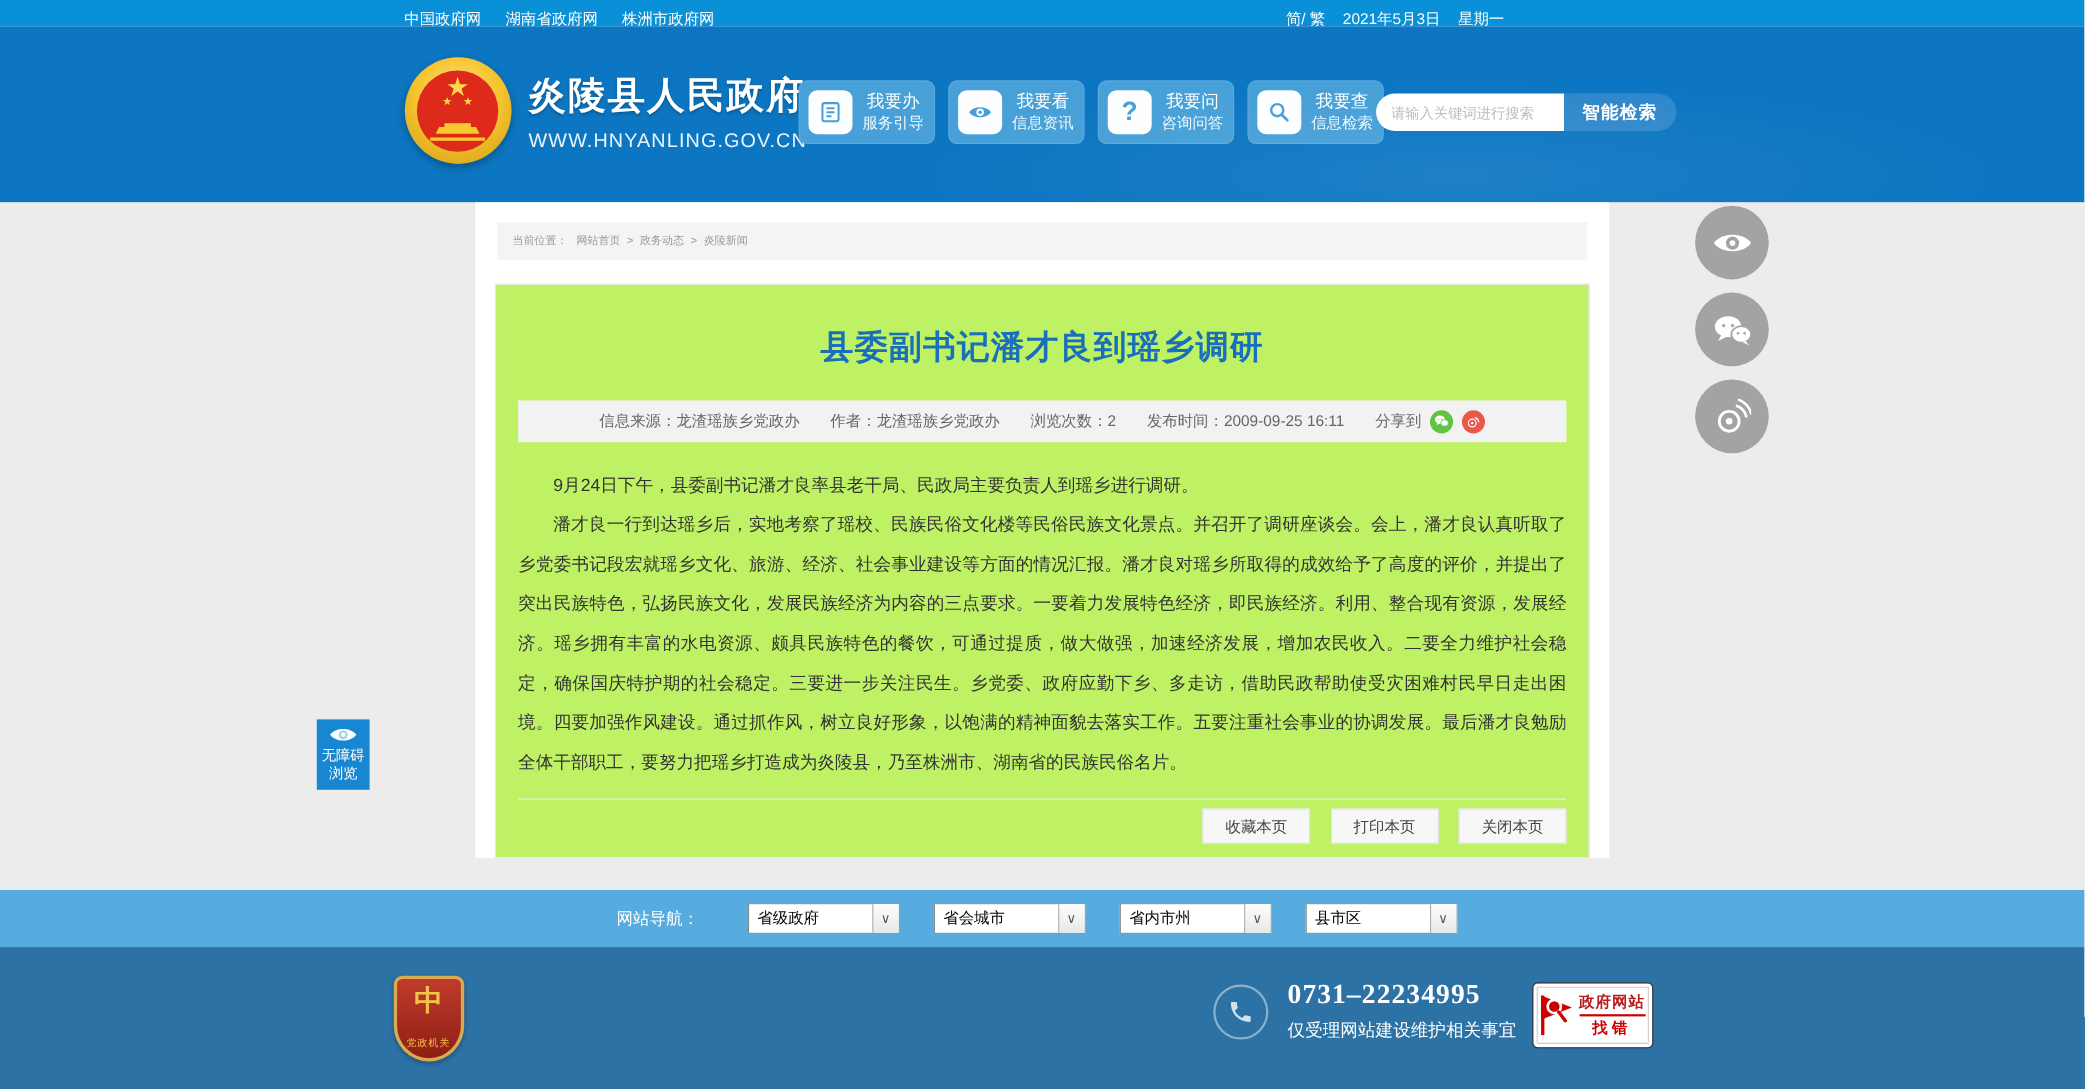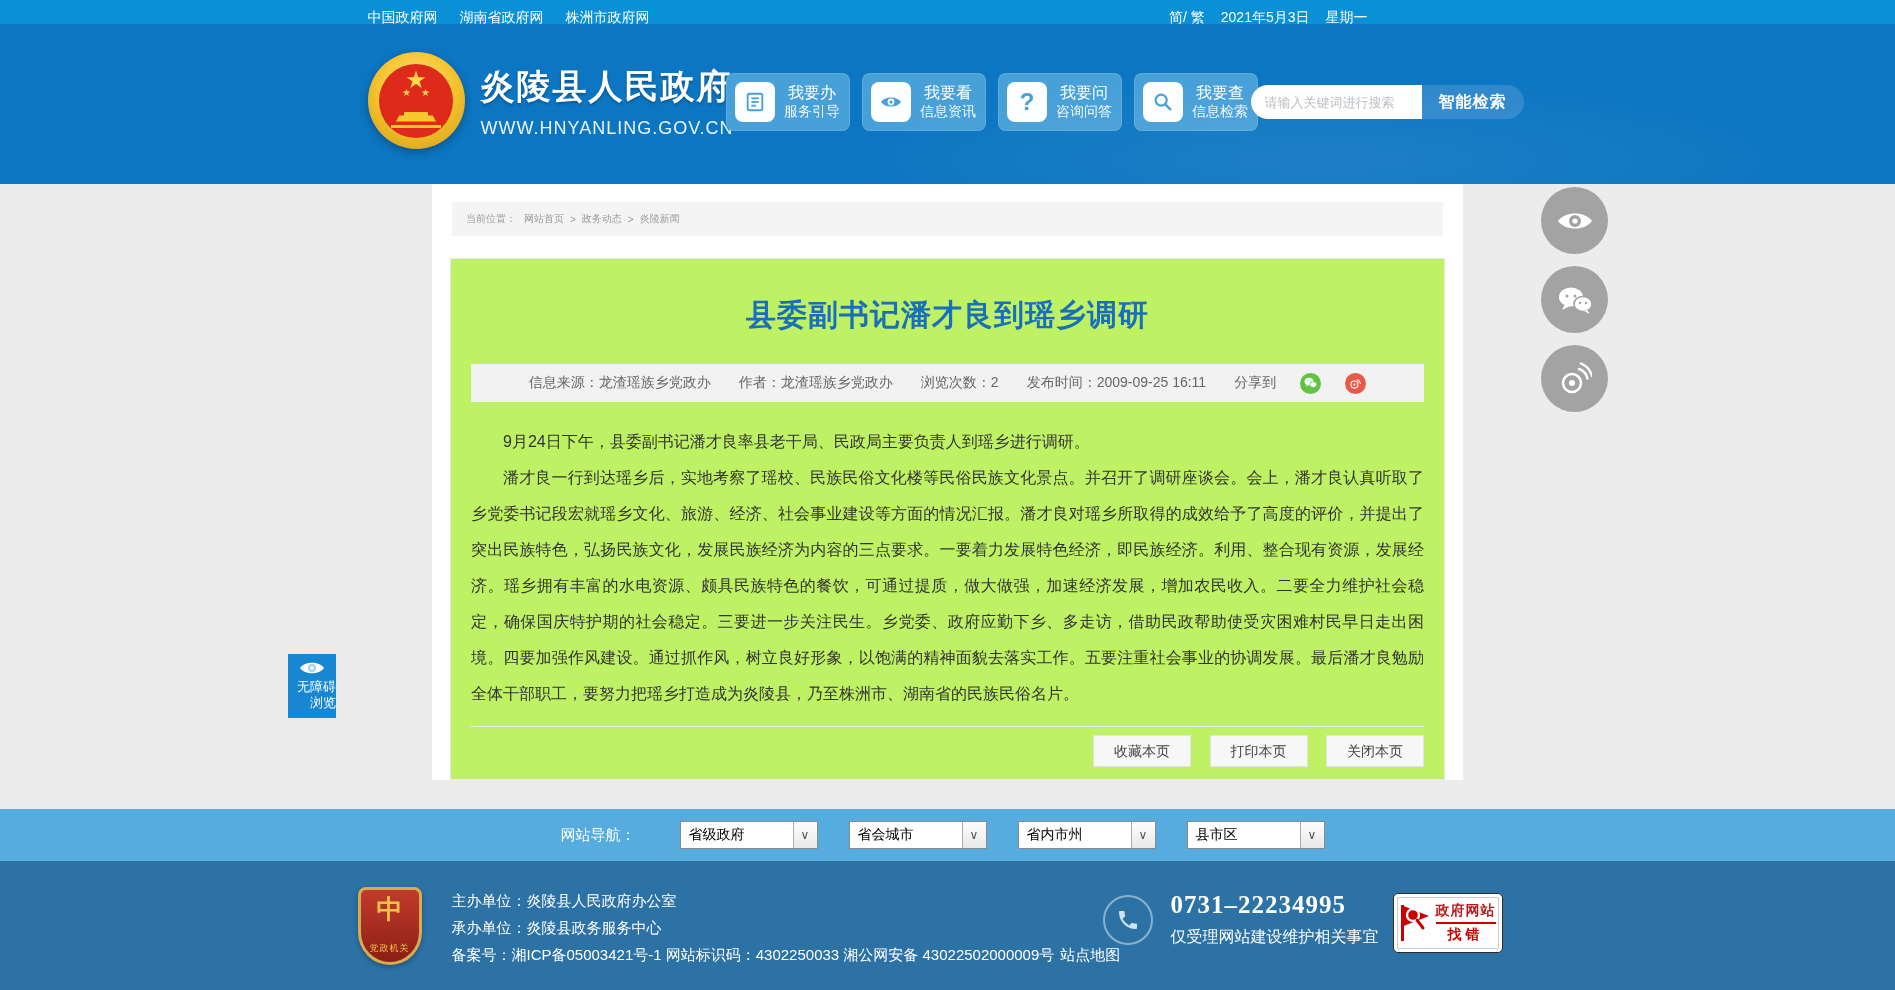--- a/index.html
+++ b/index.html
@@ -53,35 +53,35 @@
   .breadcrumb { margin:0 20px; height:34px; background:#f4f4f4; display:flex; align-items:center; padding:0 14px;
       font-size:10px; color:#9a9a9a; transform:translateY(18px); }
   .breadcrumb a { color:#9a9a9a; text-decoration:none; cursor:pointer; }
   .breadcrumb .sep { margin:0 6px; }
 
   .article-card { margin:40px 18px 0; border:1px solid #e9e9e9; background:#bef264; padding:0 20px 0; }
   .article-title { text-align:center; color:#1a6fba; font-size:30px; font-weight:bold; margin-top:36px; letter-spacing:1px; }
   .article-meta { margin-top:28px; height:38px; background:#f2f2f2; display:flex; align-items:center; justify-content:center;
       gap:28px; font-size:14px; color:#666; }
   .meta-item { white-space:nowrap; }
-  .share-group { display:flex; align-items:center; gap:24px; }
+  .share-group { display:flex; align-items:center; gap:8px; }
   .share-icon { width:21px; height:21px; border-radius:50%; display:inline-flex; align-items:center; justify-content:center; cursor:pointer; }
   .share-wechat { background:#62c242; }
   .share-weibo { background:#e9594a; }
 
   .article-body { margin-top:22px; font-size:16px; line-height:36px; color:#333; text-align:justify; }
   .article-body p { text-indent:2em; }
 
   .article-actions { margin-top:14px; border-top:1px solid #ececec; padding:8px 0 12px; text-align:right; }
   .action-btn { display:inline-block; height:32px; line-height:30px; padding:0 20px; background:#f7f7f7;
       border:1px solid #e2e2e2; margin-left:14px; font-size:14px; color:#444; cursor:pointer; }
 
   
   .access-float { position:absolute; left:288px; top:470px; width:48px; height:64px; background:#1787d2; color:#fff;
-      font-size:13px; text-align:right; cursor:pointer; padding-top:6px; line-height:16px; }
+      font-size:13px; text-align:center; cursor:pointer; padding-top:6px; line-height:16px; }
   .access-float svg { display:block; margin:0 auto 3px; }
   .side-float { position:absolute; right:287px; top:3px; width:67px; display:flex; flex-direction:column; gap:12px; }
   .side-circle { width:67px; height:67px; border-radius:50%; background:#a3a3a3; display:flex; align-items:center; justify-content:center; cursor:pointer; }
 
   
   .navstrip { height:52px; background:#56abdf; display:flex; align-items:flex-start; }
   .navstrip-inner { display:flex; align-items:center; height:100%; }
   .navstrip-label { color:#fff; font-size:15px; margin-left:193px; margin-right:44px; }
   .nav-selects { display:flex; gap:31px; }
   .nav-select { width:138px; height:28px; background:#fff; border:1px solid #8a8a8a; display:flex; align-items:center; cursor:pointer; }
@@ -320,27 +320,20 @@
   </div>
 </div>
 
 <div class="footer">
   <div class="container">
     <div class="footer-left">
       <div class="shield">
         <div class="shield-glyph">中</div>
         <div class="shield-text">党政机关</div>
       </div>
-      <div class="footer-lines">
-        <div>主办单位：炎陵县人民政府办公室</div>
-        <div>承办单位：炎陵县政务服务中心</div>
-        <div>
-          <span>备案号：湘ICP备05003421号-1 网站标识码：4302250033 湘公网安备 43022502000009号</span><a class="sitemap-link">站点地图</a>
-        </div>
-      </div>
     </div>
 
     <div class="footer-phone">
       <div class="phone-circle">
         <svg width="24" height="24" viewBox="0 0 24 24">
             <path d="M6.6 10.8c1.4 2.8 3.8 5.1 6.6 6.6l2.2-2.2c.3-.3.7-.4 1-.2 1.1.4 2.3.6 3.6.6.6 0 1 .4 1 1V20c0 .6-.4 1-1 1C10.4 21 3 13.6 3 4c0-.6.4-1 1-1h3.5c.6 0 1 .4 1 1 0 1.2.2 2.4.6 3.6.1.3 0 .7-.2 1l-2.3 2.2z" fill="#cfe2f0"></path>
           </svg>
       </div>
       <div class="phone-texts">
         <div class="phone-number">0731–22234995</div>

